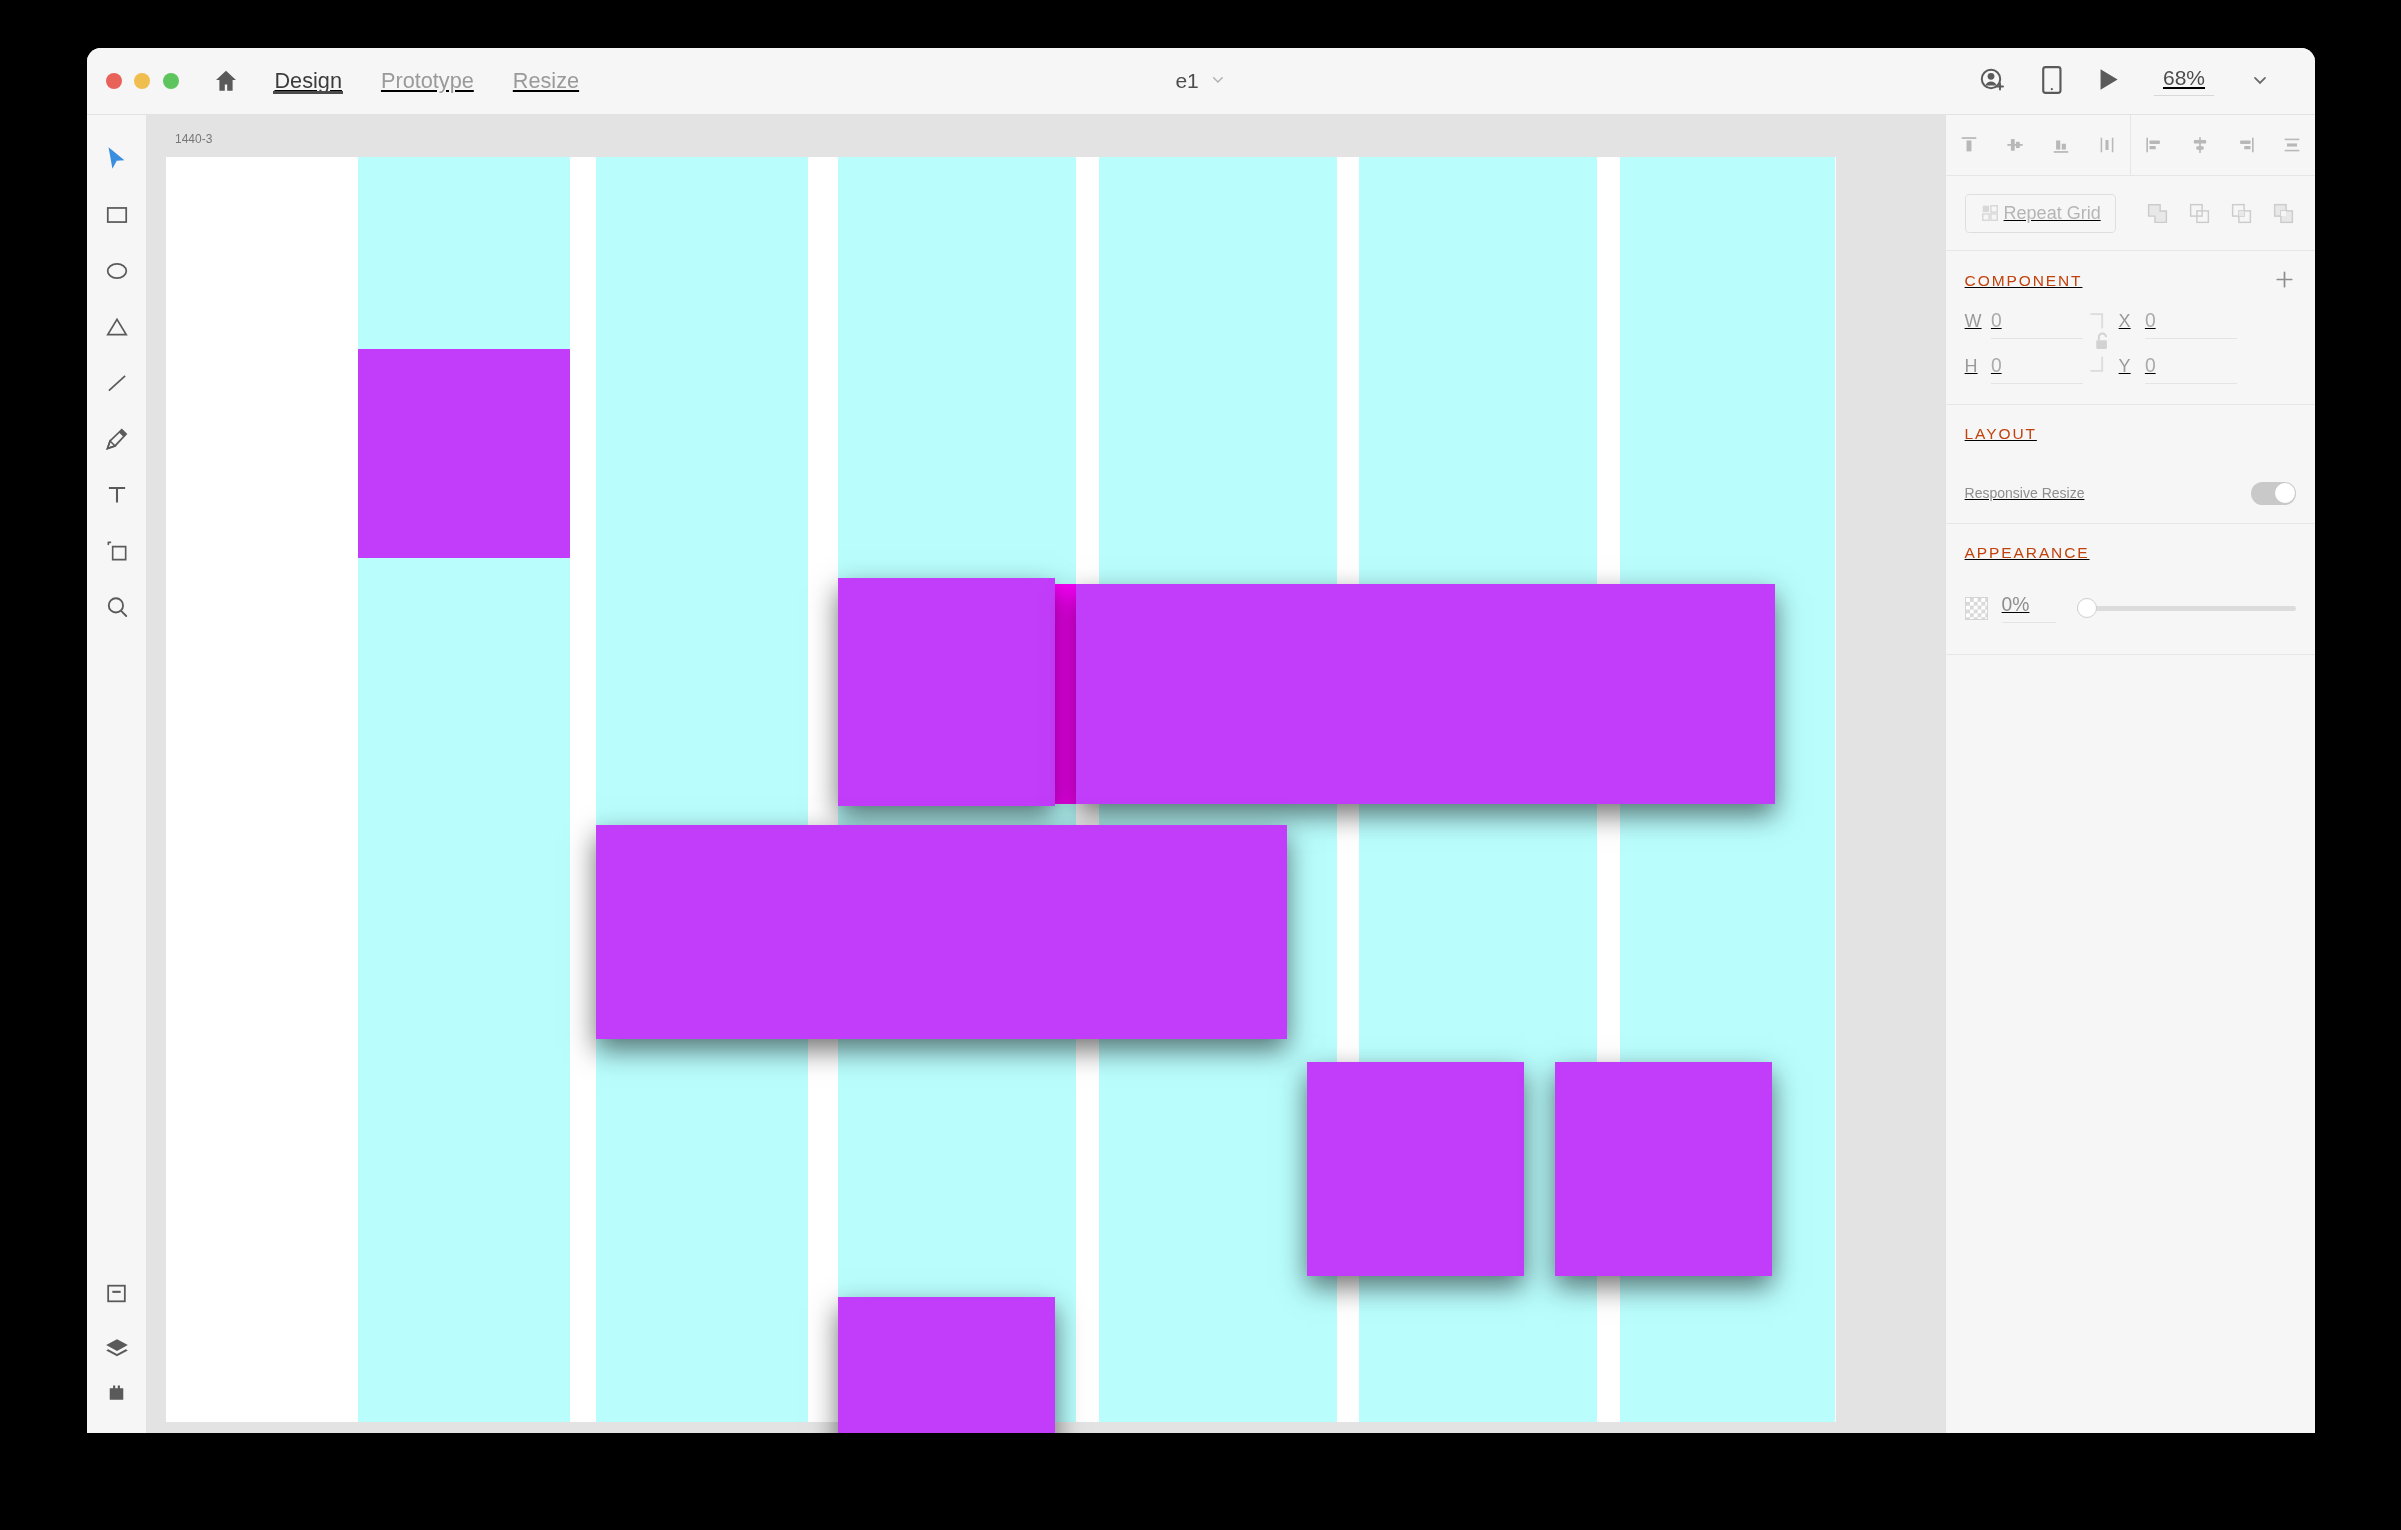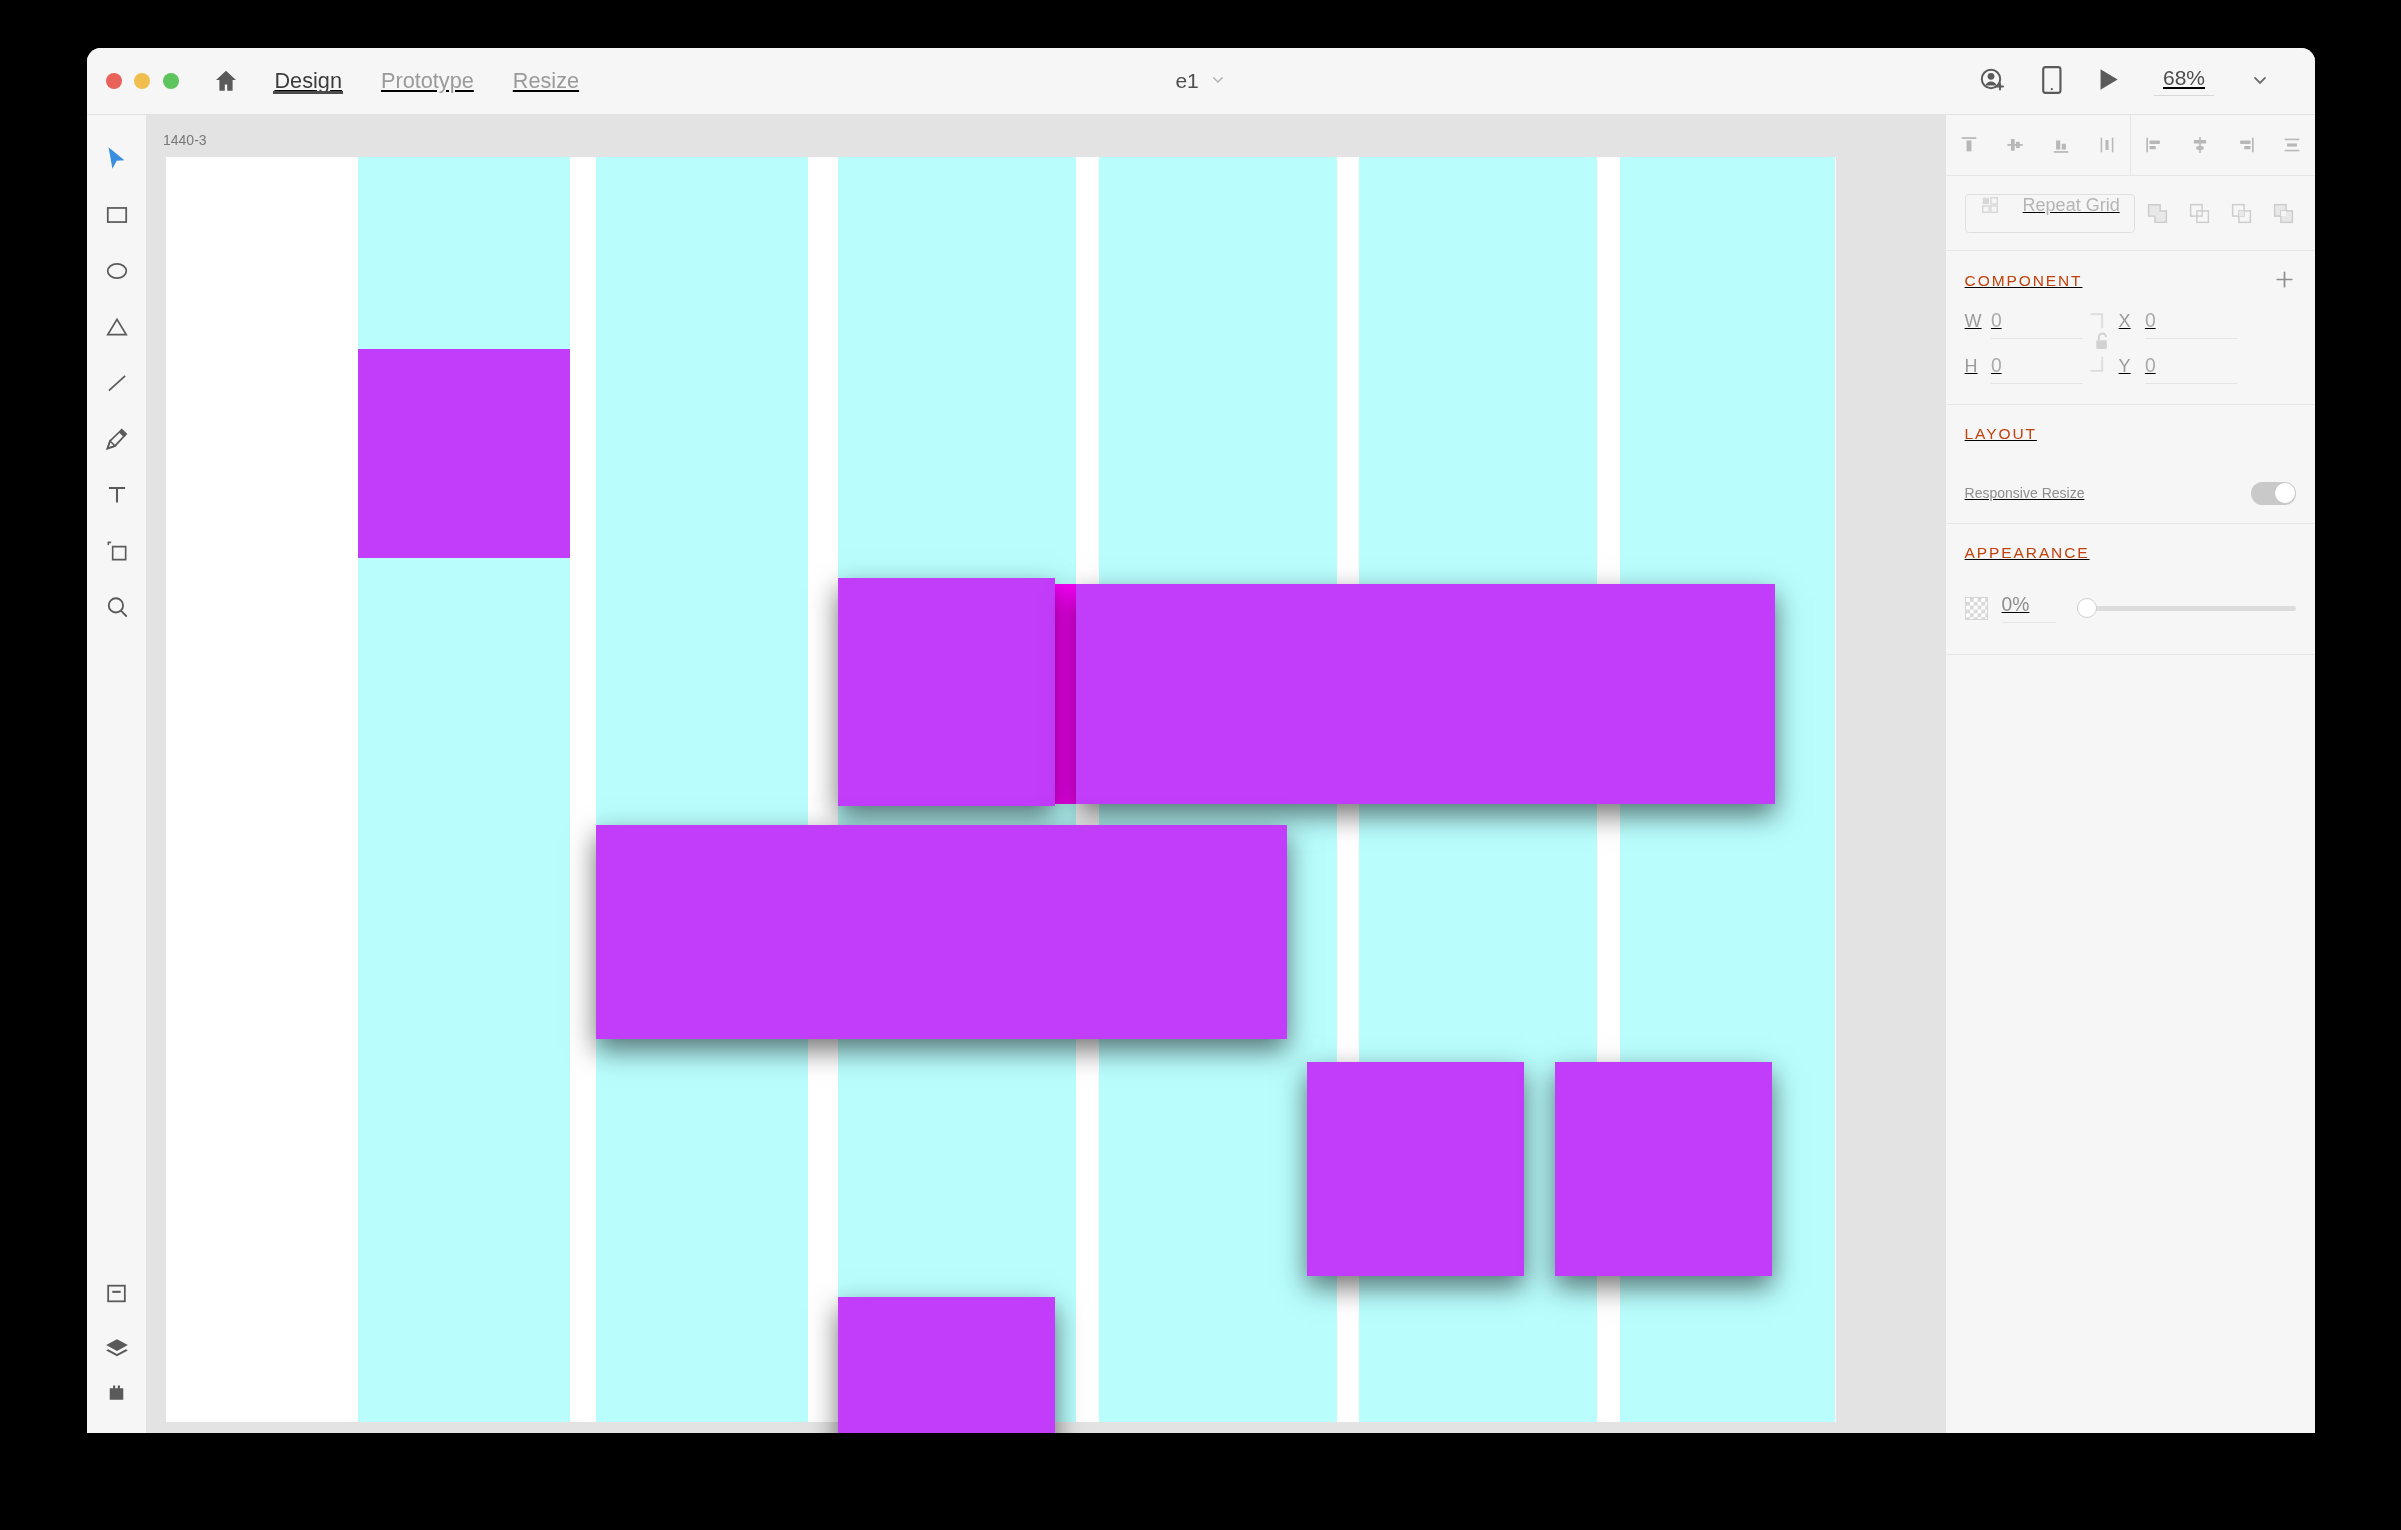--- a/index.html
+++ b/index.html
@@ -110,22 +110,22 @@
 
   
   .canvas {
     flex: 1;
     background: #e3e3e3;
     position: relative;
     overflow: hidden;
   }
   .artboard-label {
     position: absolute;
-    left: 16px; top: 17px;
-    font-size: 14px;
+    left: 28px; top: 17px;
+    font-size: 12px;
     color: #777;
   }
   .artboard {
     position: absolute;
     left: 18.6px; top: 42px;
     width: 1670px; height: 1265px;
     background: #ffffff;
   }
 
   .col {
@@ -171,21 +171,21 @@
   }
   .align-grp + .align-grp { border-left: 0.8px solid #e6e6e6; }
   .ic { display: flex; align-items: center; justify-content: center; cursor: default; }
 
   .repeat-row {
     display: flex; align-items: center;
     height: 74px;
     padding: 0 18.6px;
   }
   .repeat-btn {
-    display: flex; align-items: flex-start; gap: 23px;
+    display: flex; align-items: center; gap: 4px;
     border: 0.8px solid #dedede;
     border-radius: 4.6px;
     height: 39px;
     padding: 0 14px;
     background: #f6f6f6;
     cursor: default;
   }
   .repeat-btn span { font-size: 18px; color: #b5b5b5; }
   .bool-grp { margin-left: auto; display: flex; gap: 17px; }
 

